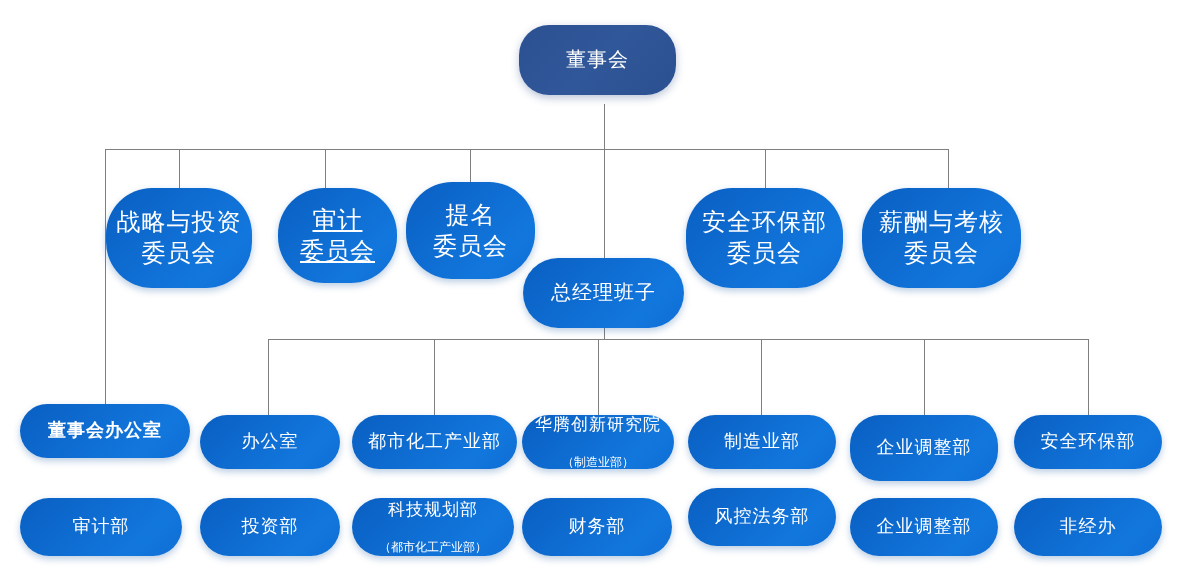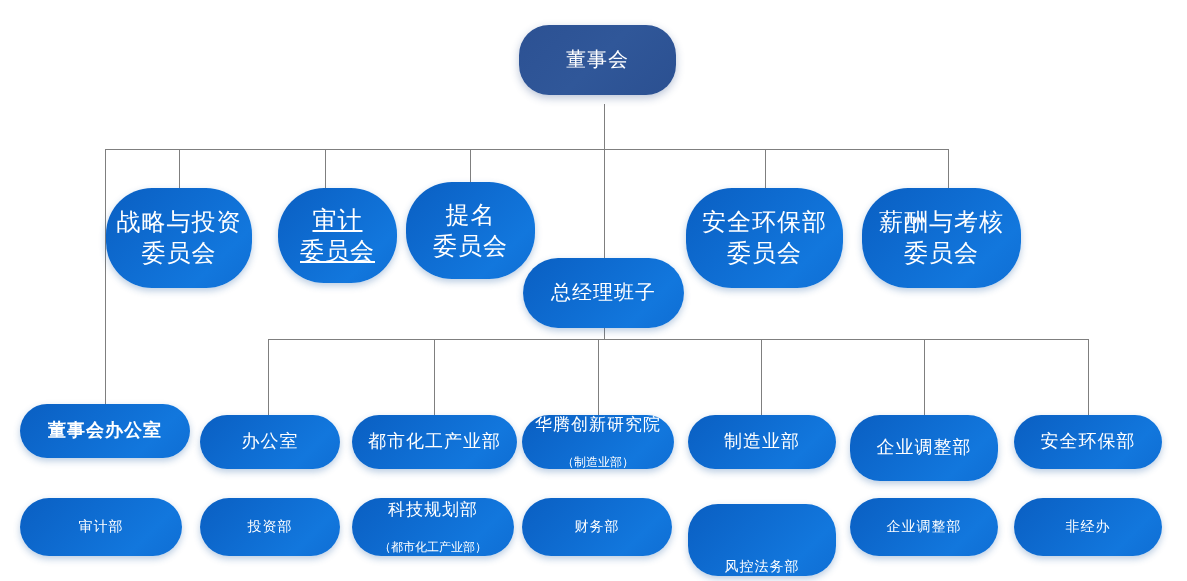--- a/index.html
+++ b/index.html
@@ -69,21 +69,21 @@
   }
   .node.committee {
     font-size: 24px;
     border-radius: 46px;
   }
   .node.dept {
     font-size: 18px;
     border-radius: 30px;
   }
   .node.dept2 {
-    font-size: 14px;
+    font-size: 18px;
     border-radius: 30px;
   }
   .node.dept.two-line,
   .node.dept2.two-line {
     font-size: 17px;
   }
 </style>
 </head>
 <body>
 
@@ -162,21 +162,21 @@
       <div class="node dept2" style="left: 200px; top: 498px; width: 140px; height: 58px;">
         <span class="label">投资部</span>
       </div>
       <div class="node dept2 two-line" style="left: 352px; top: 498px; width: 162px; height: 58px;">
         <span class="label">科技规划部</span>
         <span class="sub">（都市化工产业部）</span>
       </div>
       <div class="node dept2" style="left: 522px; top: 498px; width: 150px; height: 58px;">
         <span class="label">财务部</span>
       </div>
-      <div class="node dept2" style="left: 688px; top: 504px; width: 148px; height: 72px; justify-content: flex-end;">
+      <div class="node dept2" style="left: 688px; top: 488px; width: 148px; height: 58px;">
         <span class="label">风控法务部</span>
       </div>
       <div class="node dept2" style="left: 850px; top: 498px; width: 148px; height: 58px;">
         <span class="label">企业调整部</span>
       </div>
       <div class="node dept2" style="left: 1014px; top: 498px; width: 148px; height: 58px;">
         <span class="label">非经办</span>
       </div>
     </div>
 </div>

